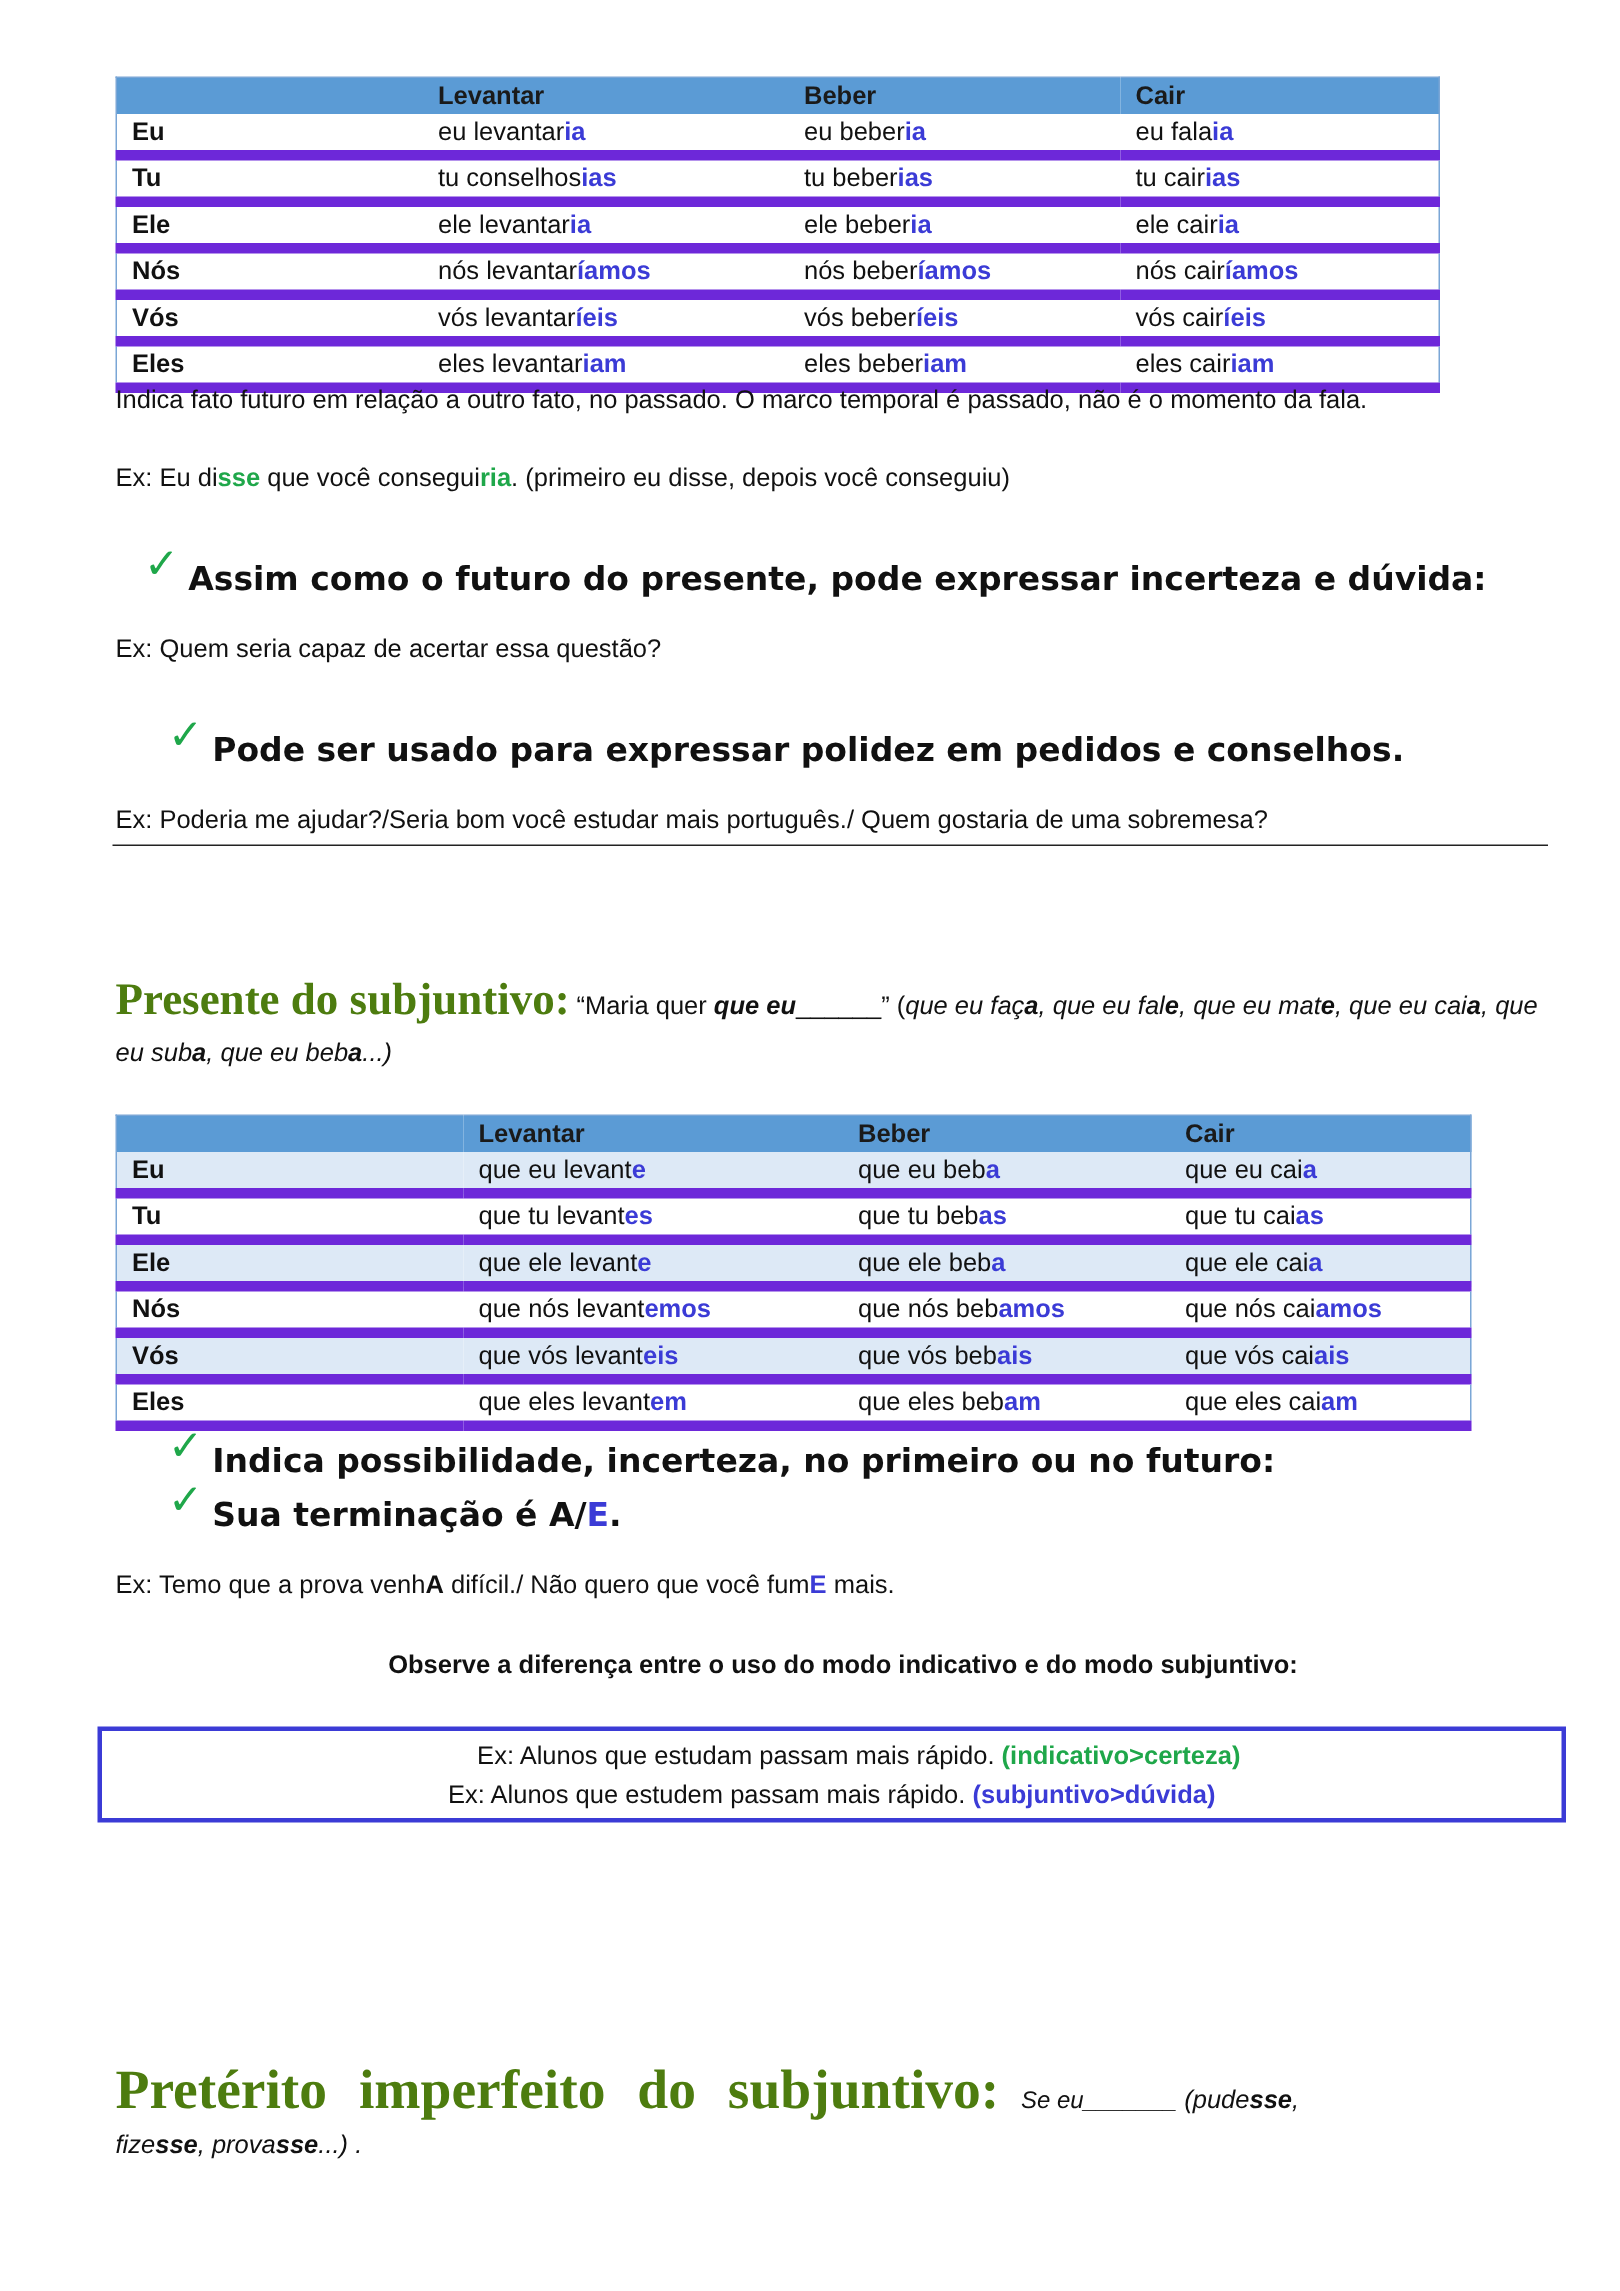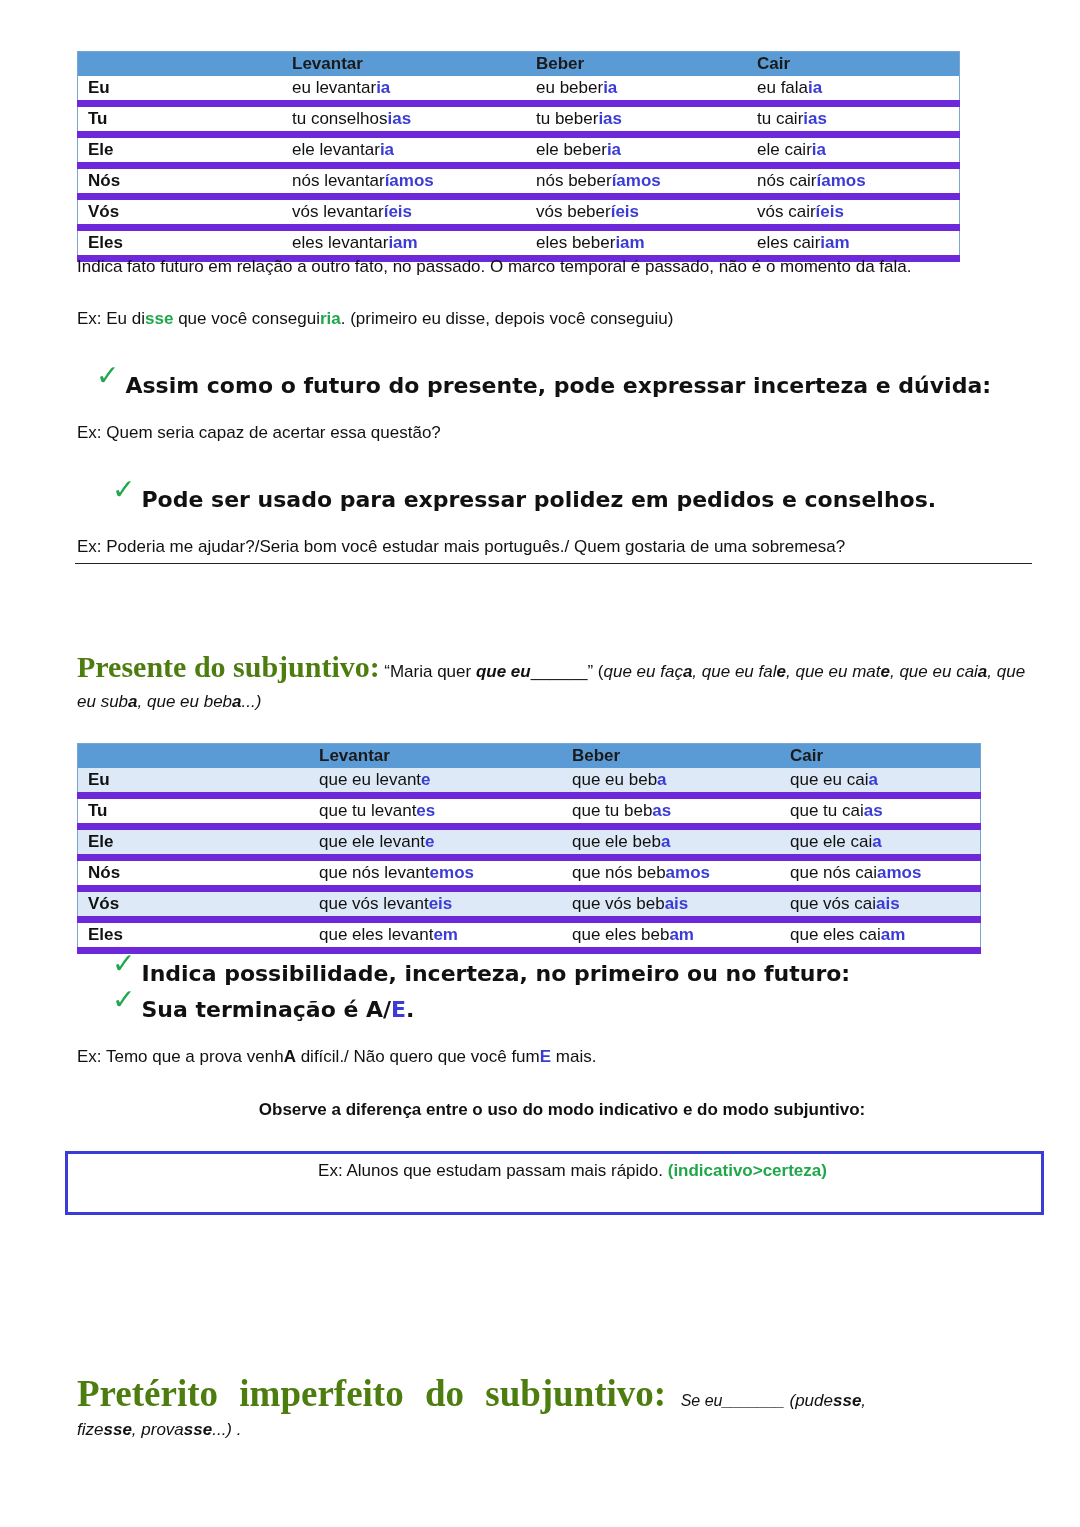--- a/index.html
+++ b/index.html
@@ -165,20 +165,23 @@
 <div class="abs para" style="left:77px; top:1047px;">
   <span>Ex: Temo que a prova venh</span><b>A</b><span> difícil./ Não quero que você fum</span><span class="hl-blue">E</span><span> mais.</span>
 </div>
 
 <div class="abs para center" style="left:77px; width:970px; top:1100px; font-weight:bold;">Observe a diferença entre o uso do modo indicativo e do modo subjuntivo:</div>
 
 <div class="box">
   <div class="para center" style="margin-top:4px; line-height:26px;padding-left:36px;">
     <span>Ex: Alunos que estudam passam mais rápido. </span><span class="hl-green">(indicativo&gt;certeza)</span>
   </div>
+  <div class="para center" style="line-height:26px;">
+    <span>Ex: Alunos que estudem passam mais rápido. </span><span class="hl-blue">(subjuntivo&gt;dúvida)</span>
+  </div>
 </div>
 
 <div class="abs" style="left:77px; top:1375px; width:955px; line-height:38px;">
   <span class="big-title" style="font-size:37px; word-spacing:12px;">Pretérito imperfeito do subjuntivo:</span>
   <span class="it" style="font-size:16px; margin-left:10px;">Se eu</span><span class="it" style="font-size:16px;">_______</span><span class="it" style="font-size:17px;"> (pude</span><b class="it" style="font-size:17px;">sse</b><span class="it" style="font-size:17px;">,</span>
 </div>
 <div class="abs it" style="left:77px; top:1420px; font-size:17px;">
   <span>fize</span><b>sse</b><span>, prova</span><b>sse</b><span>...) .</span>
 </div>
 

